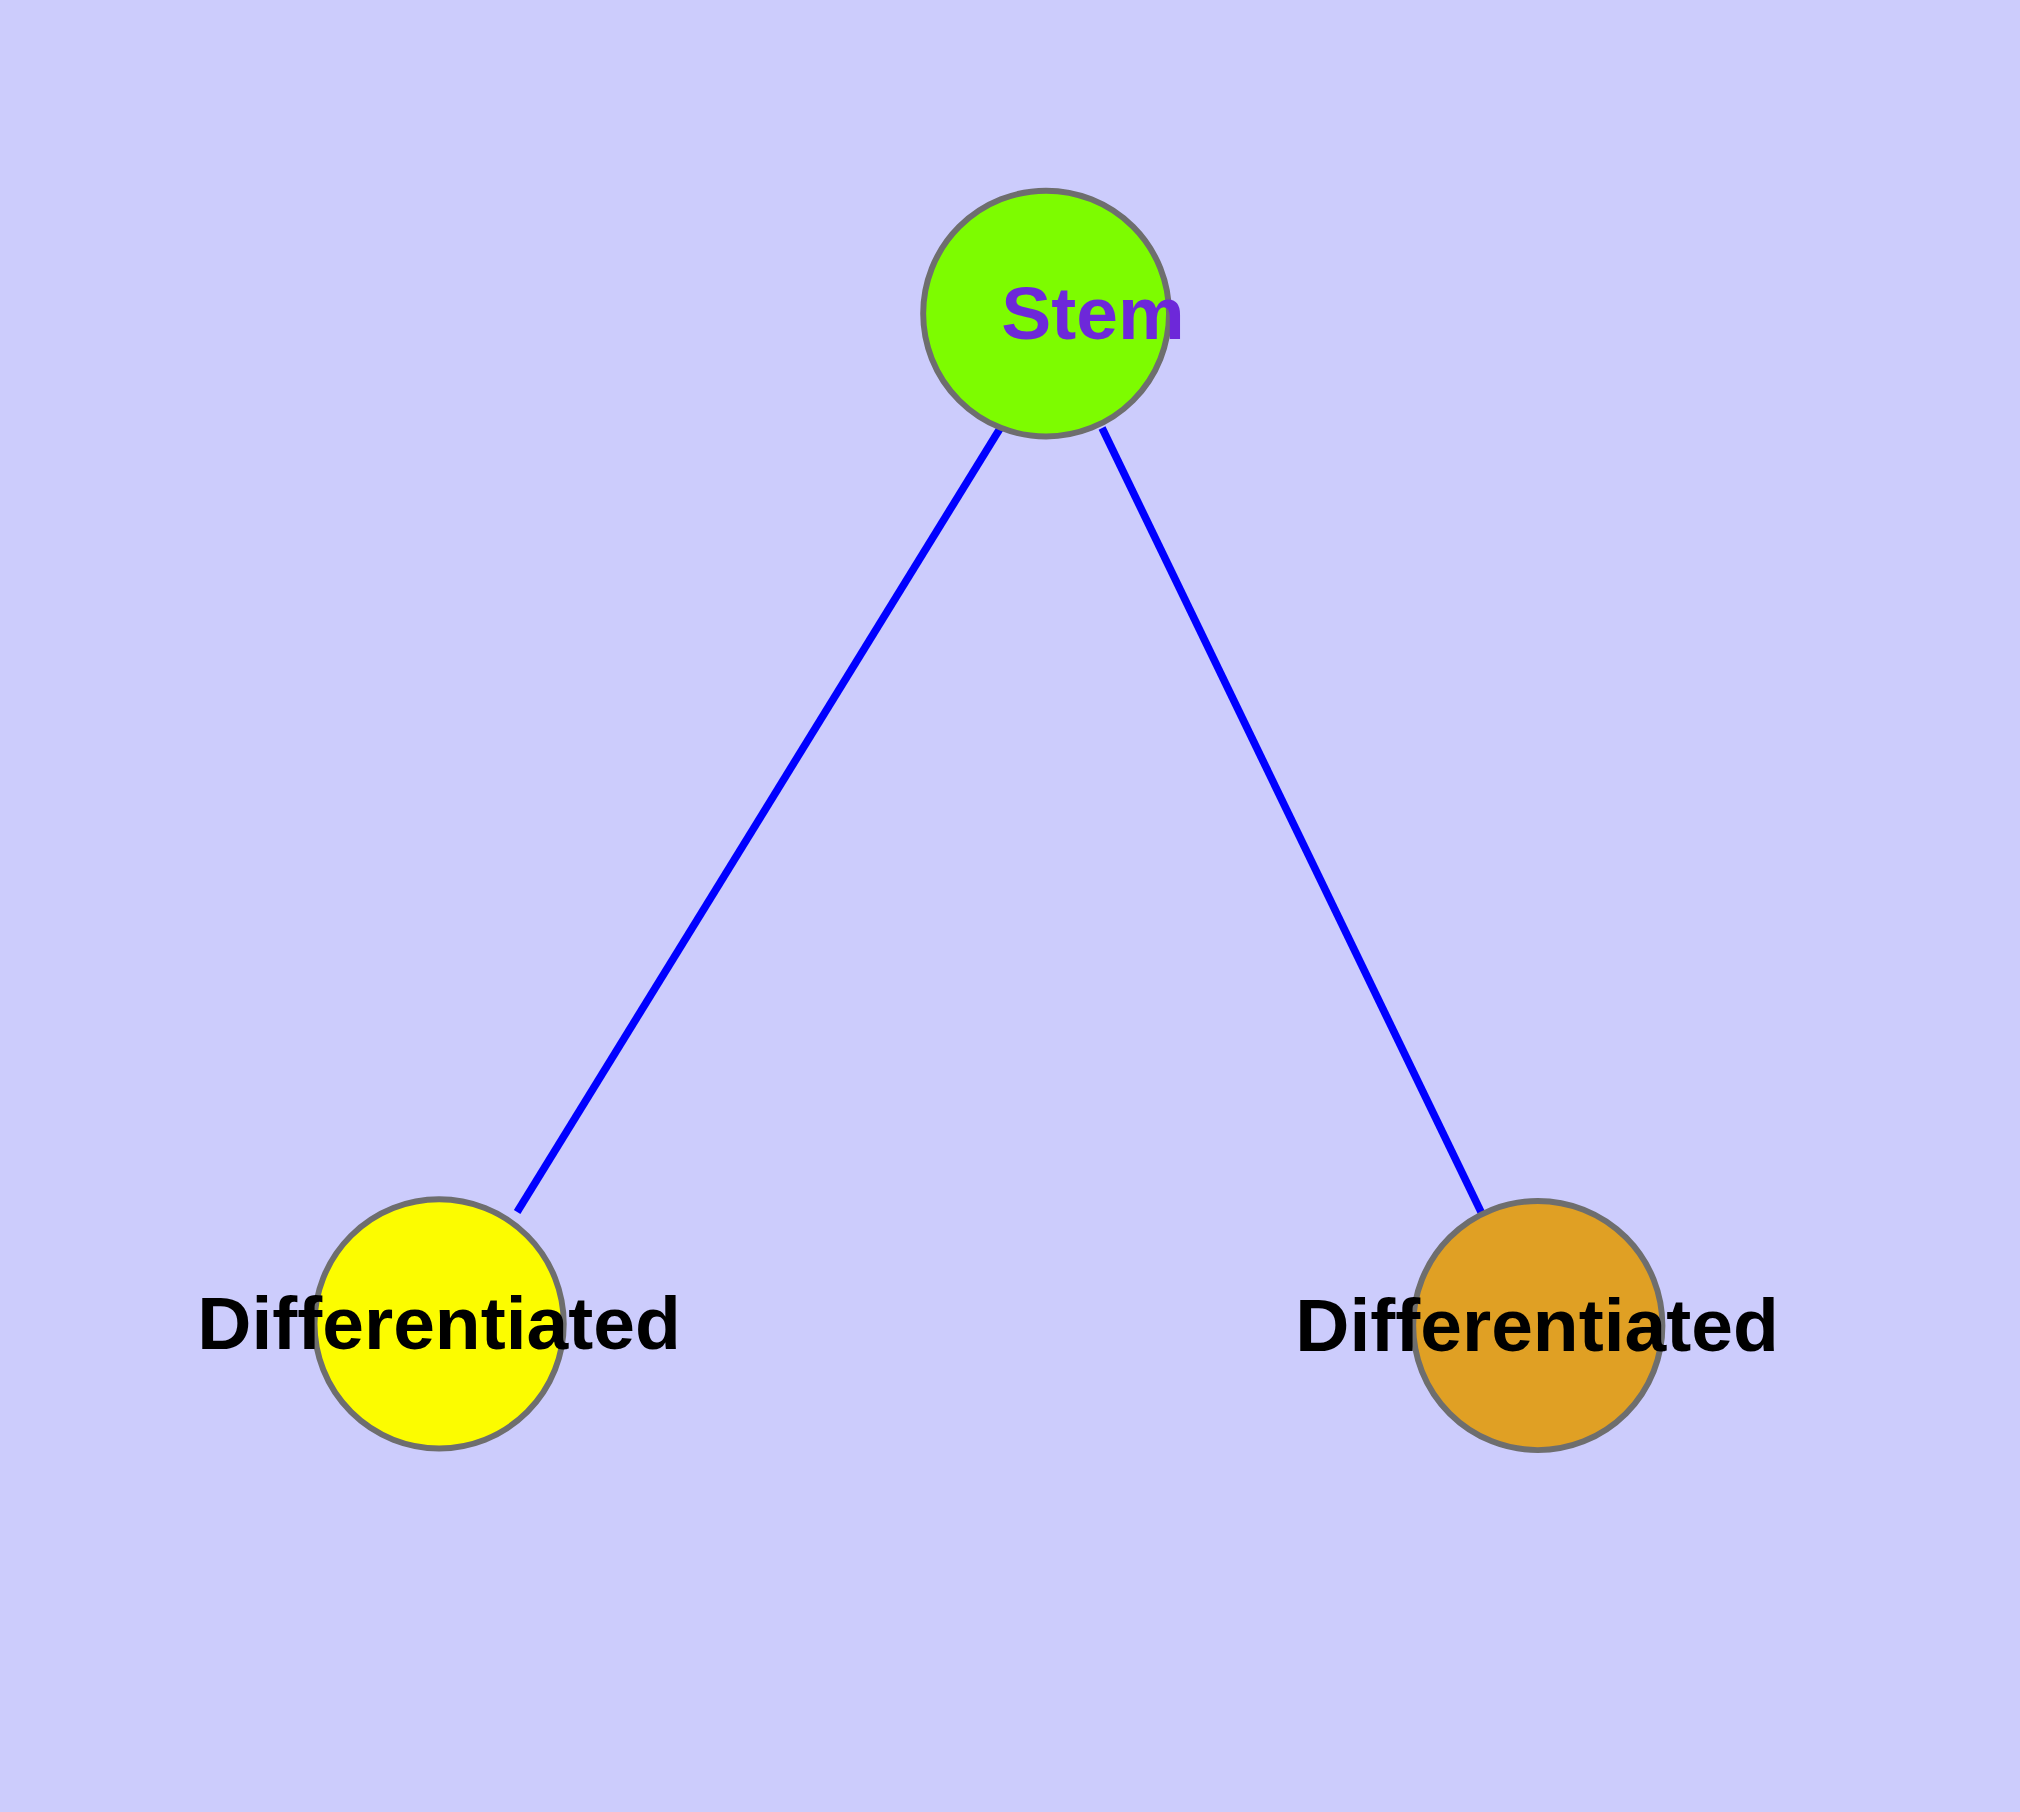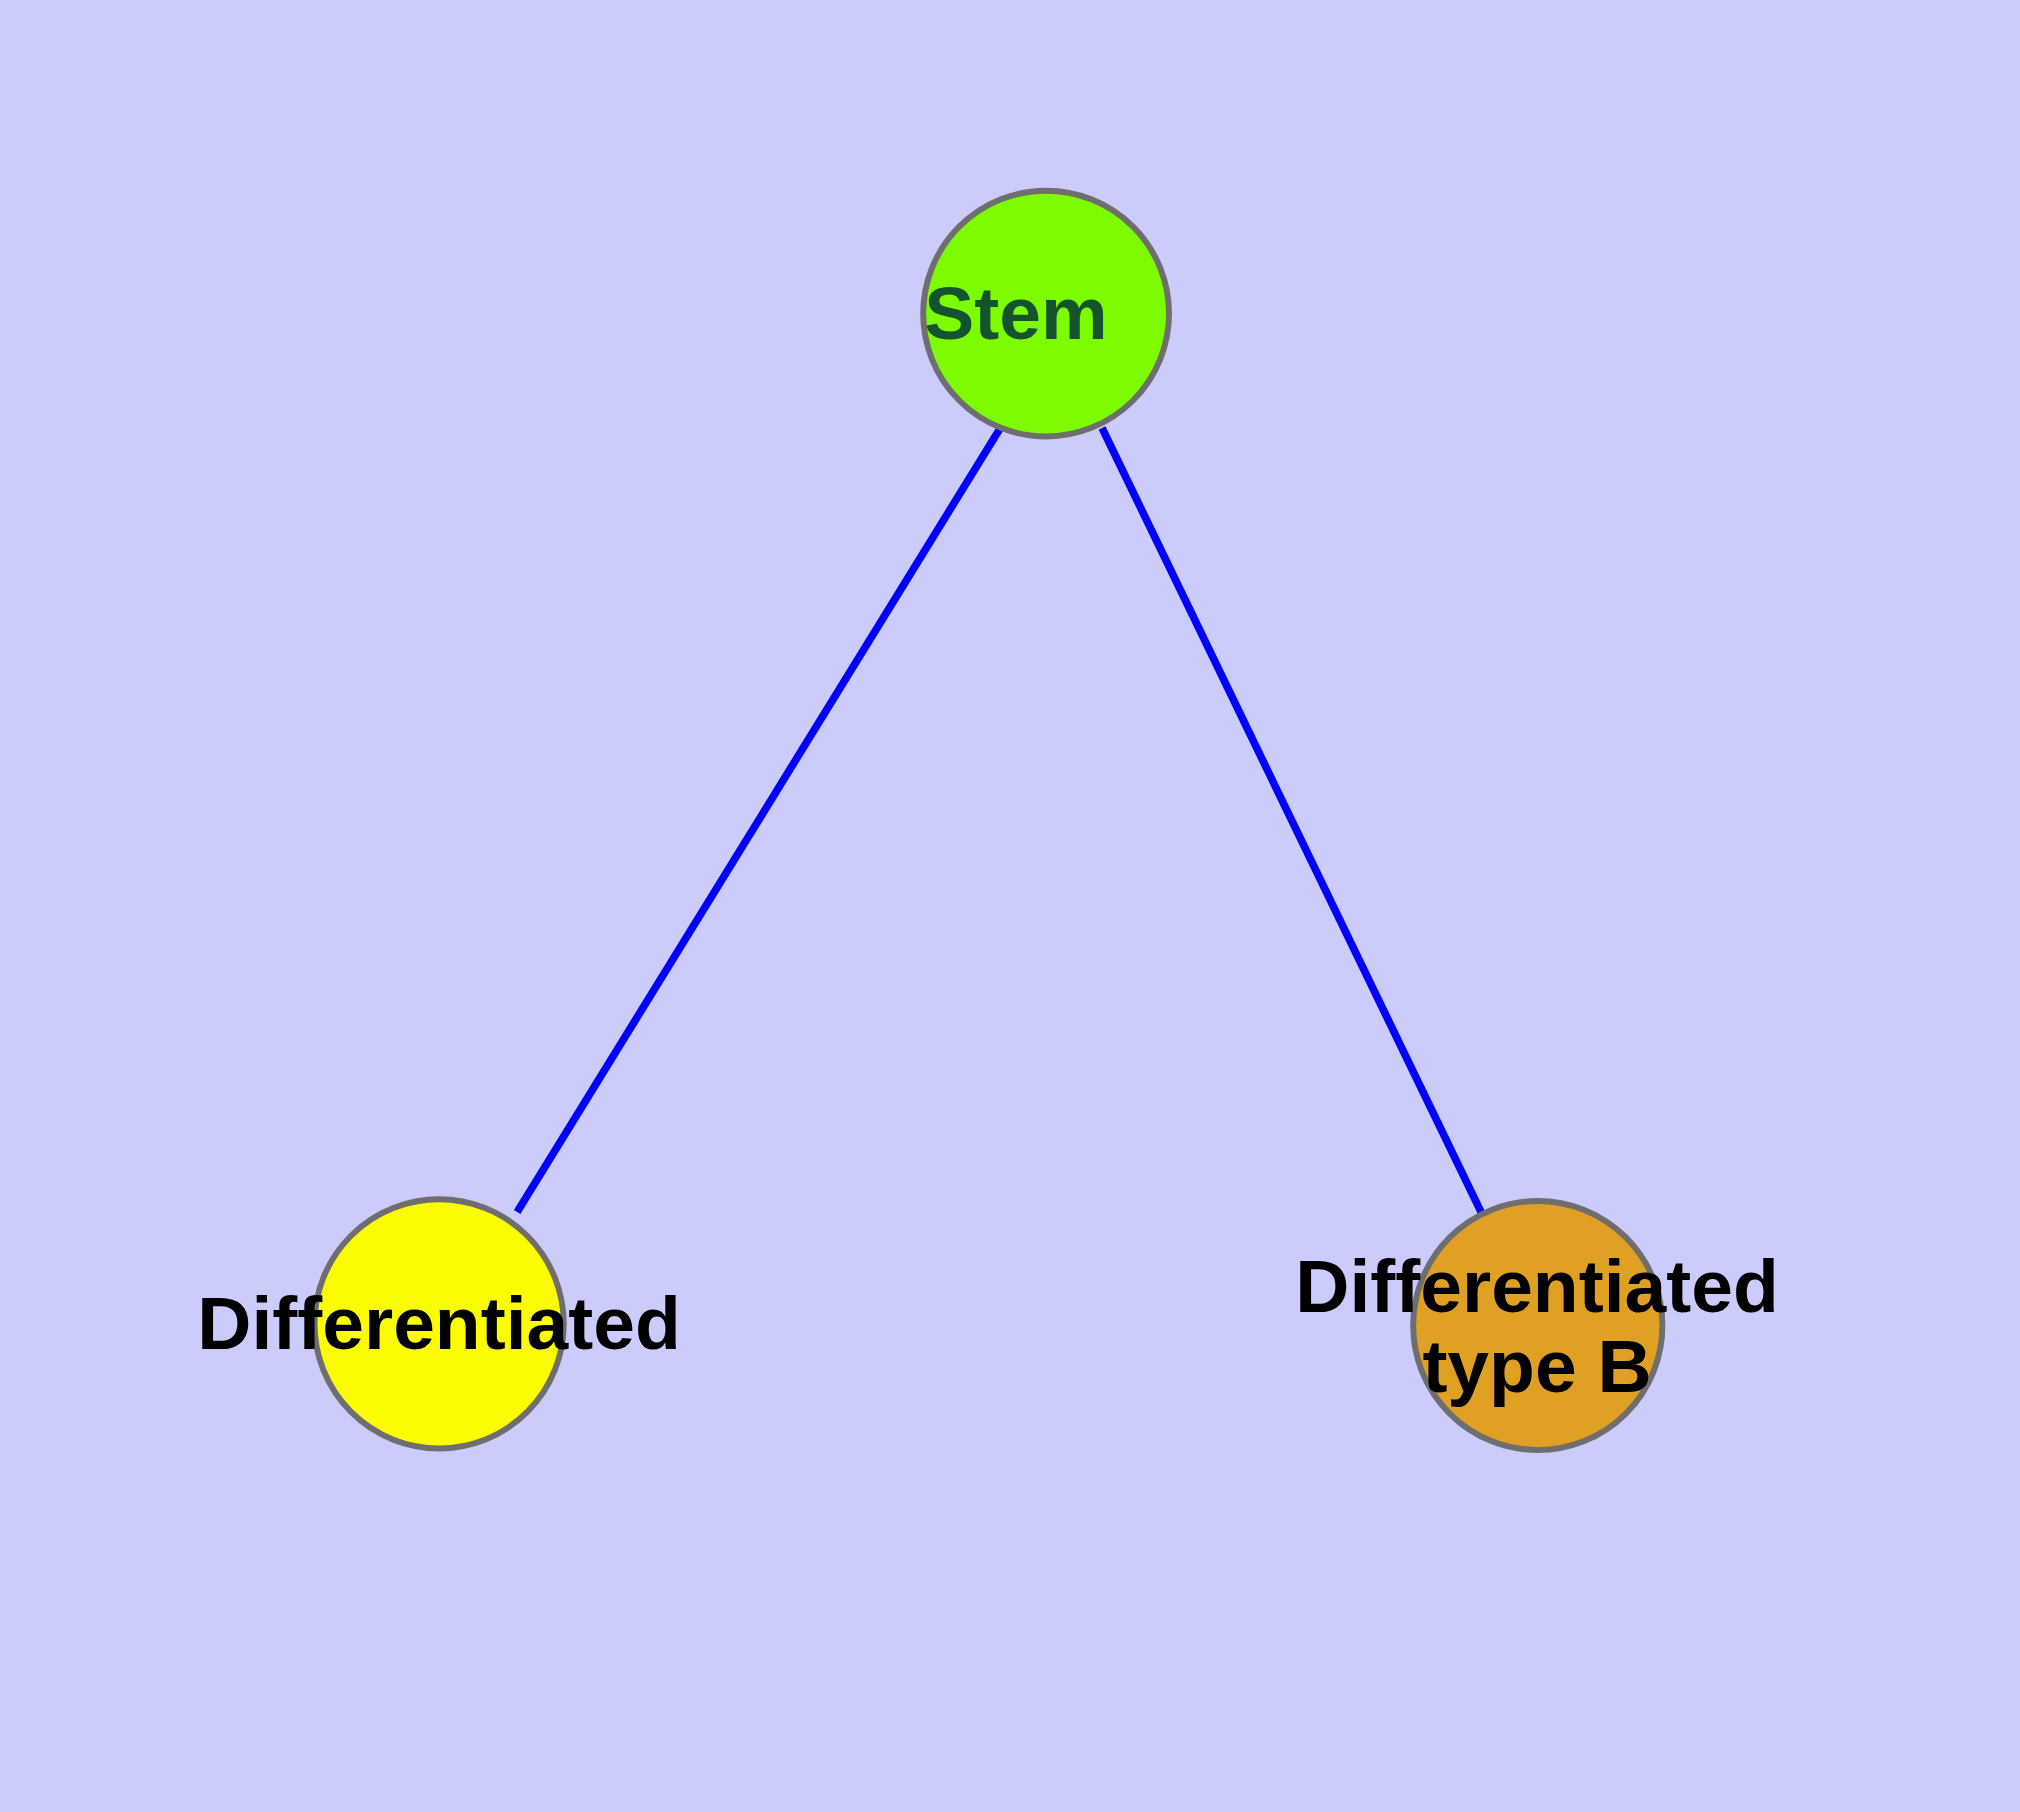--- a/index.html
+++ b/index.html
@@ -45,19 +45,19 @@
         <line x1="1300" y1="505" x2="1748" y2="1432" stroke="#0000ff" stroke-width="9" stroke-linecap="butt"></line>
       </g>
     <g id="node-layer">
         <circle cx="1234" cy="370" r="145" fill="#7dfc00" stroke="#6e6e6e" stroke-width="7"></circle>
         <circle cx="518" cy="1562" r="147" fill="#fcfc00" stroke="#6e6e6e" stroke-width="7"></circle>
         <circle cx="1814" cy="1564" r="147" fill="#e0a024" stroke="#6e6e6e" stroke-width="7"></circle>
       </g>
   </svg>
 
   <div id="label-layer">
-      <div class="node-label" style="left: 1016px; top: 314px; font-size: 75px; color: #14532d;"><div>Stem</div></div>
+      <div class="node-label" style="left: 1093px; top: 314px; font-size: 75px; color: #6d28d9;"><div>Stem</div></div>
       <div class="node-label" style="left: 439px; top: 1324px; font-size: 75px; color: rgb(0, 0, 0);"><div>Differentiated</div></div>
-      <div class="node-label" style="left: 1537px; top: 1326px; font-size: 75px; color: rgb(0, 0, 0);"><div>Differentiated</div><div>type B</div></div>
+      <div class="node-label" style="left: 1537px; top: 1326px; font-size: 75px; color: rgb(0, 0, 0);"><div>Differentiated</div></div>
     </div>
 
 </div>
 
 
 </body></html>

